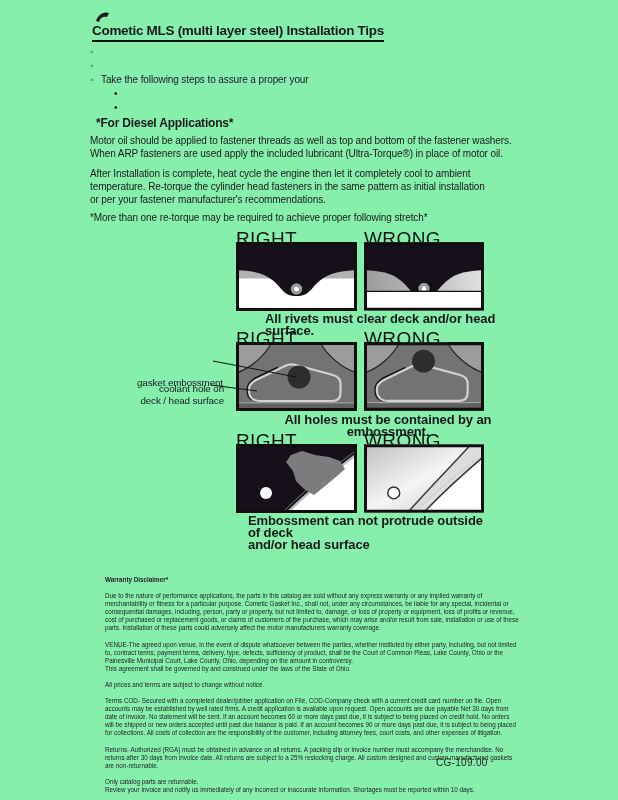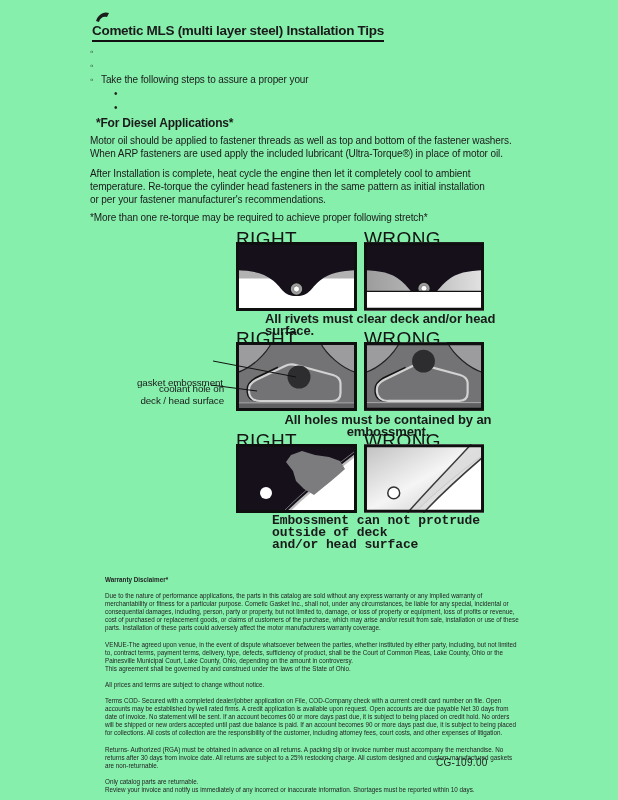--- a/index.html
+++ b/index.html
@@ -164,21 +164,21 @@
     <rect x="0" y="0" width="121" height="69" fill="url(#g3w)"></rect>
     <path d="M121,10 C100,26 75,45 51,69 L121,69 Z" fill="#ffffff"></path>
     <path d="M121,10 C100,26 75,45 51,69" fill="none" stroke="#666" stroke-width="1"></path>
     <path d="M108,0 C88,22 66,44 44,69 L60,69 C78,50 100,30 121,12 L121,0 Z" fill="#d9d9d9" fill-opacity="0.85"></path>
     <path d="M108,0 C88,22 66,44 44,69" fill="none" stroke="#3a3a3a" stroke-width="1.5"></path>
     <path d="M121,12 C100,30 78,50 60,69" fill="none" stroke="#3a3a3a" stroke-width="1.5"></path>
     <circle cx="30" cy="49" r="6" fill="#ffffff" stroke="#333" stroke-width="1.5"></circle>
     <rect x="1.5" y="1.5" width="118" height="66" fill="none" stroke="#0f0f0f" stroke-width="3"></rect>
   </svg>
 
-  <div class="abs dcaption" style="left:244px;top:515px;width:240px;font-family:Liberation Mono, monospace;">Embossment can not protrude outside of deck
+  <div class="abs dcaption" style="left:220px;top:515px;width:240px;">Embossment can not protrude outside of deck
 and/or head surface</div>
 
   <div class="abs disclaimer" style="left:105px;top:576px;">
     <p class="disc-head">Warranty Disclaimer*</p>
     <p>Due to the nature of performance applications, the parts in this catalog are sold without any express warranty or any implied warranty of merchantability or fitness for a particular purpose.  Cometic Gasket Inc., shall not, under any circumstances, be liable for any special, incidental or consequential damages, including, person, party or property, but not limited to, damage, or loss of property or equipment, loss of profits or revenue, cost of purchased or replacement goods, or claims of customers of the purchase, which may arise and/or result from sale, installation or use of these parts.  Installation of these parts could adversely affect the motor manufacturers warranty coverage.</p>
     <p>VENUE-The agreed upon venue, in the event of dispute whatsoever between the parties, whether instituted by either party, including, but not limited to, contract terms, payment terms, delivery, type, defects, sufficiency of product, shall be the Court of Common Pleas, Lake County, Ohio or the Painesville Municipal Court, Lake County, Ohio, depending on the amount in controversy.
 This agreement shall be governed by and construed under the laws of the State of Ohio.</p>
     <p>All prices and terms are subject to change without notice.</p>
     <p>Terms COD- Secured with a completed dealer/jobber application on File, COD-Company check with a current credit card number on file.  Open accounts may be established by well rated firms.  A credit application is available upon request.  Open accounts are due payable Net 30 days from date of invoice.  No statement will be sent.  If an account becomes 60 or more days past due, it is subject to being placed on credit hold.  No orders will be shipped or new orders accepted until past due balance is paid.  If an account becomes 90 or more days past due, it is subject to being placed for collections.  All costs of collection are the responsibility of the customer, including attorney fees, court costs, and other expenses of litigation.</p>
     <p>Returns- Authorized (RGA) must be obtained in advance on all returns.  A packing slip or invoice number must accompany the merchandise.  No returns after 30 days from invoice date.  All returns are subject to a 25% restocking charge.  All custom designed and custom manufactured gaskets are non-returnable.</p>

